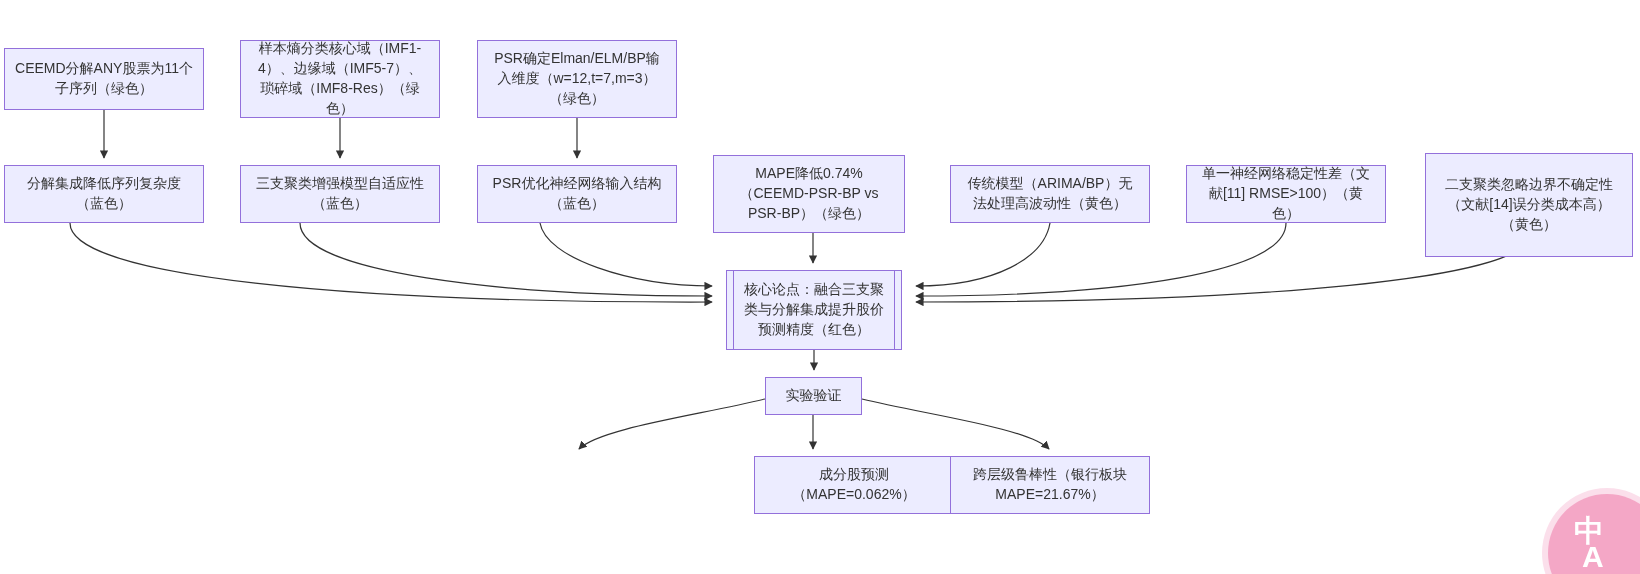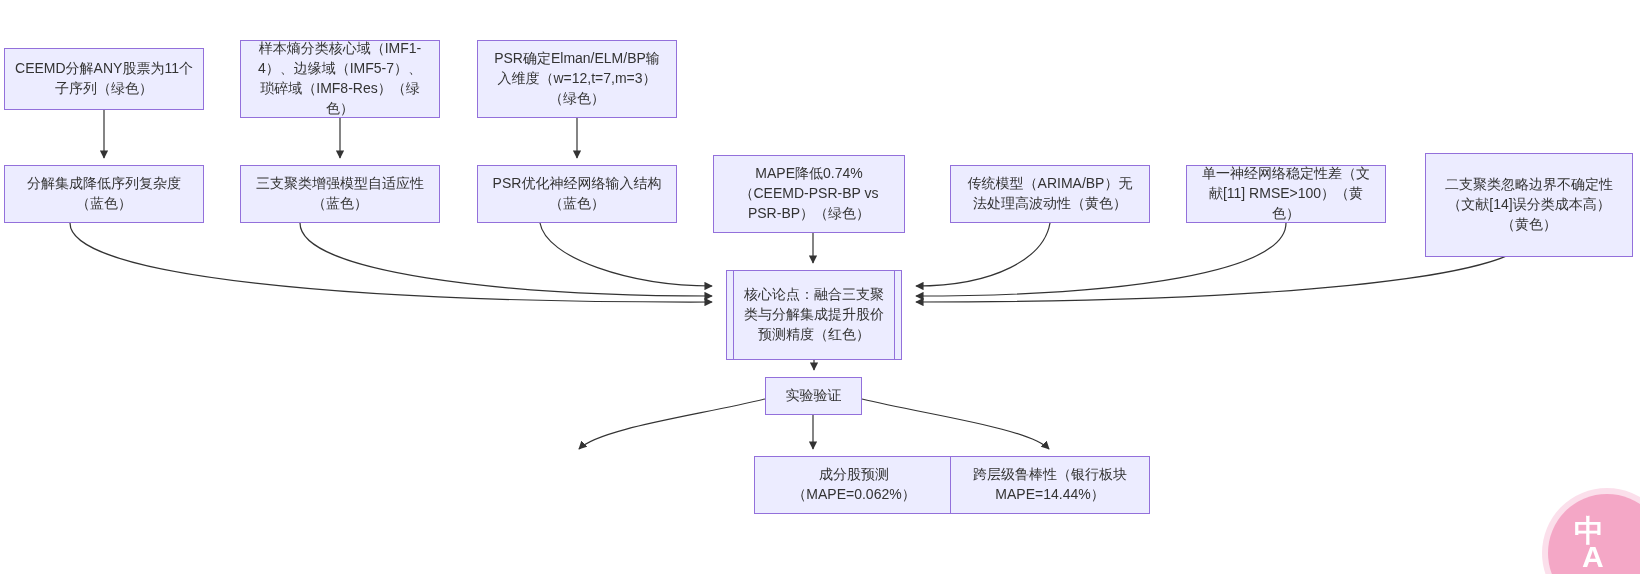--- a/index.html
+++ b/index.html
@@ -89,35 +89,35 @@
   </div>
 
   <div class="node" style="left:1186px;top:165px;width:200px;height:58px">
     <span>单一神经网络稳定性差（文献[11] RMSE&gt;100）（黄色）</span>
   </div>
 
   <div class="node" style="left:1425px;top:153px;width:208px;height:104px">
     <span>二支聚类忽略边界不确定性（文献[14]误分类成本高）（黄色）</span>
   </div>
 
-  <div class="node subroutine" style="left:726px;top:270px;width:176px;height:90px;padding:8px 14px">
+  <div class="node subroutine" style="left:726px;top:270px;width:176px;height:80px;padding:8px 14px">
     <span>核心论点：融合三支聚类与分解集成提升股价预测精度（红色）</span>
   </div>
 
   <div class="node" style="left:765px;top:377px;width:97px;height:38px">
     <span>实验验证</span>
   </div>
 
 
   <div class="node" style="left:754px;top:456px;width:200px;height:58px">
     <span>成分股预测（MAPE=0.062%）</span>
   </div>
 
   <div class="node" style="left:950px;top:456px;width:200px;height:58px">
-    <span>跨层级鲁棒性（银行板块MAPE=14.44%）</span>
+    <span>跨层级鲁棒性（银行板块MAPE=21.67%）</span>
   </div>
 
   <div class="badge">
     <span class="l1">中</span>
     <span class="l2">A</span>
   </div>
 
 </div>
 
 </body></html>

